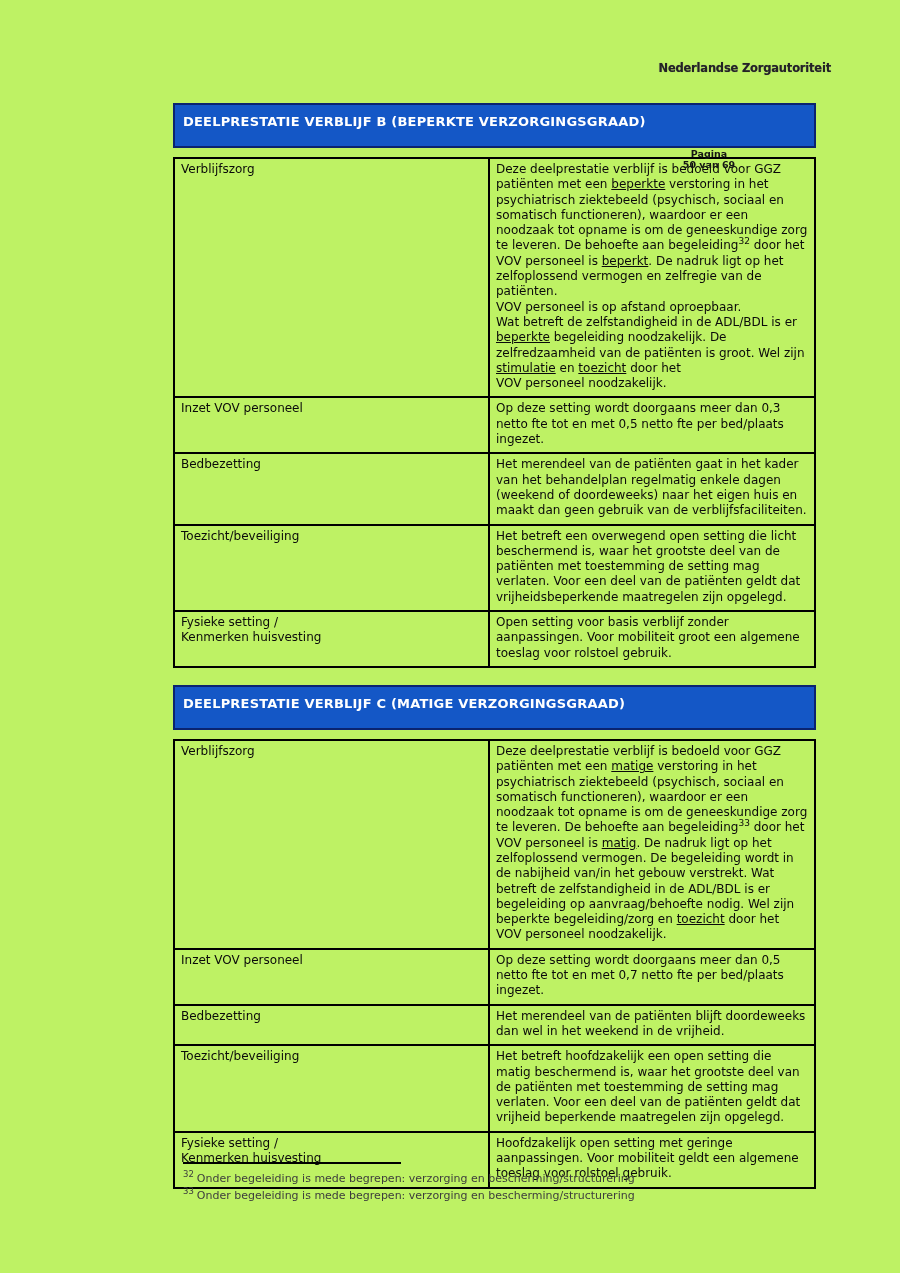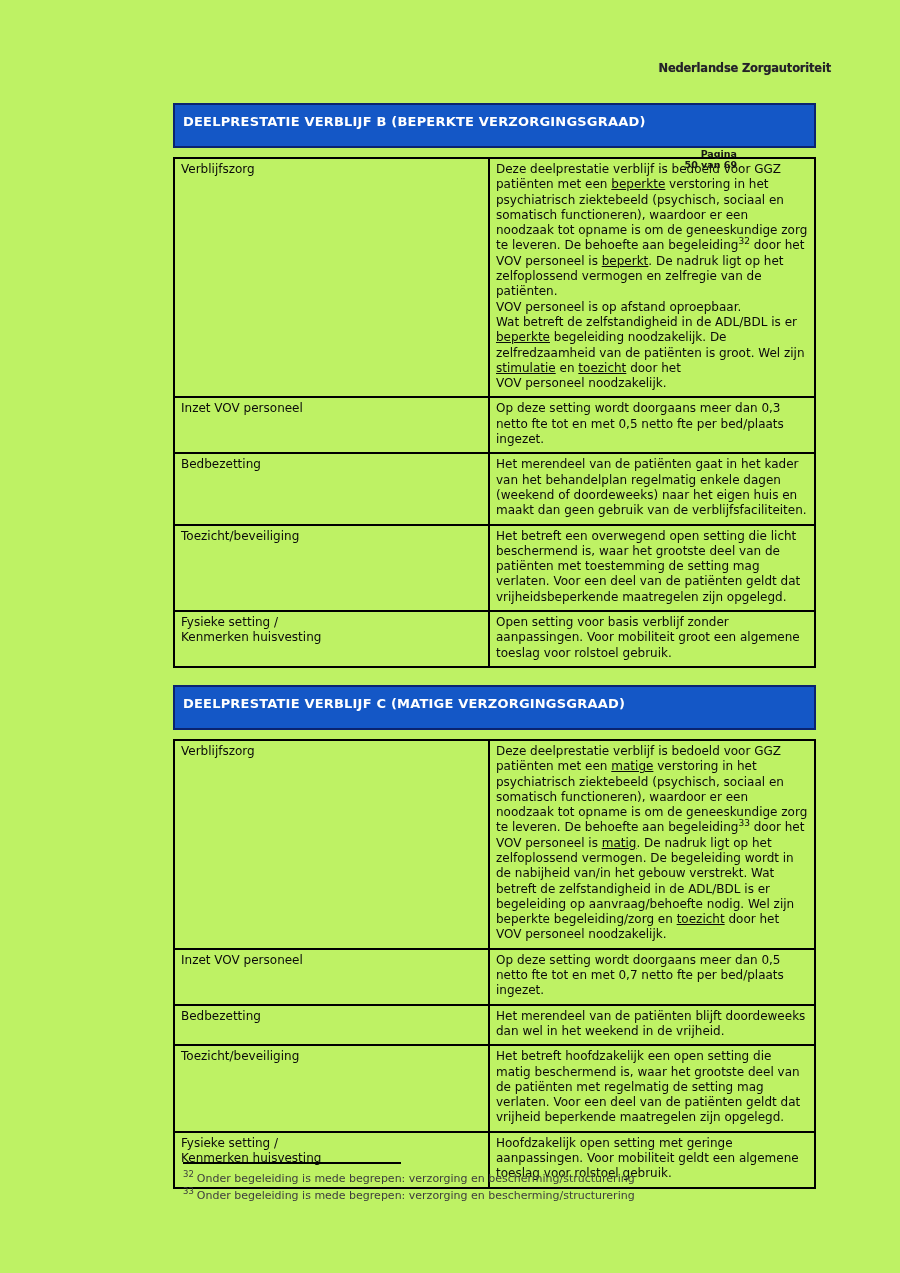--- a/index.html
+++ b/index.html
@@ -21,21 +21,21 @@
     font-weight: bold;
     letter-spacing: -0.2px;
     color: #242424;
     text-shadow: 0 0 0.7px #6b6b6b;
   }
   .page-marker {
     position: absolute;
     left: 681px;
     top: 148px;
     width: 56px;
-    text-align: right;
+    text-align: center;
     font-size: 9.5px;
     font-weight: bold;
     line-height: 11px;
     color: #151515;
     z-index: 5;
     pointer-events: none;
   }
   .content {
     position: absolute;
     left: 173px;
@@ -142,21 +142,21 @@
             <tr>
               <td class="label-cell">Inzet VOV personeel</td>
               <td class="value-cell"><span>Op deze setting wordt doorgaans meer dan 0,5 netto fte tot en met 0,7 netto fte per bed/plaats ingezet.</span></td>
             </tr>
             <tr>
               <td class="label-cell">Bedbezetting</td>
               <td class="value-cell"><span>Het merendeel van de patiënten blijft doordeweeks dan wel in het weekend in de vrijheid.</span></td>
             </tr>
             <tr>
               <td class="label-cell">Toezicht/beveiliging</td>
-              <td class="value-cell"><span>Het betreft hoofdzakelijk een open setting die matig beschermend is, waar het grootste deel van de patiënten met regelmatig de setting mag verlaten. Voor een deel van de patiënten geldt dat vrijheid beperkende maatregelen zijn opgelegd.</span></td>
+              <td class="value-cell"><span>Het betreft hoofdzakelijk een open setting die matig beschermend is, waar het grootste deel van de patiënten met toestemming de setting mag verlaten. Voor een deel van de patiënten geldt dat vrijheid beperkende maatregelen zijn opgelegd.</span></td>
             </tr>
             <tr>
               <td class="label-cell">Fysieke setting /
 Kenmerken huisvesting</td>
               <td class="value-cell"><span>Hoofdzakelijk open setting met geringe aanpassingen. Voor mobiliteit geldt een algemene toeslag voor rolstoel gebruik.</span></td>
             </tr>
           </tbody>
       </table>
     </div>
 

